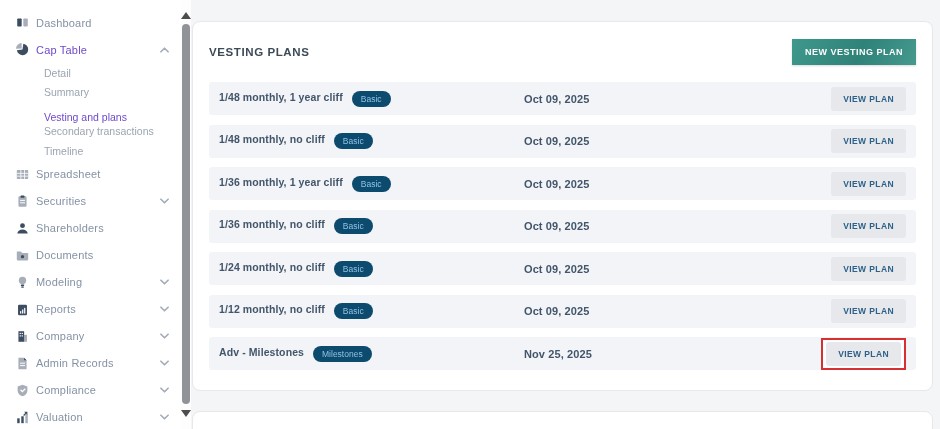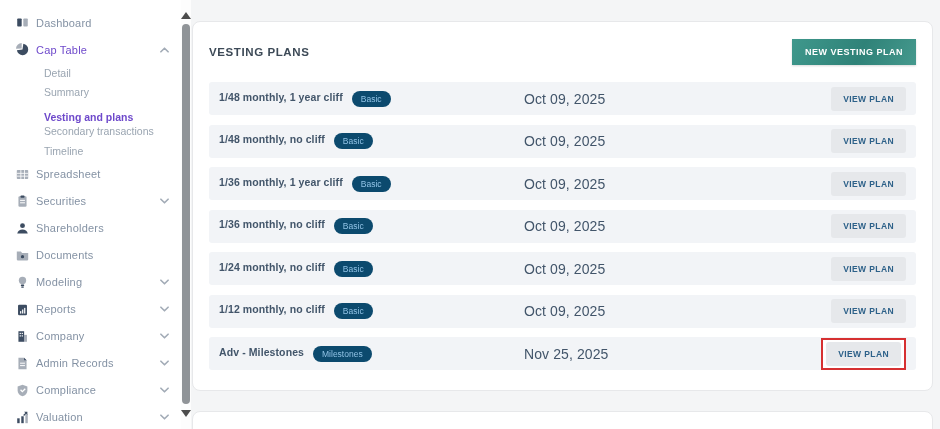--- a/index.html
+++ b/index.html
@@ -11,21 +11,21 @@
   .sidebar { position:absolute; left:0; top:0; width:181px; height:429px; background:#fff; padding-top:9px; }
   .nav-item { height:27px; display:flex; align-items:center; padding:0 12px 0 16px; cursor:pointer; }
   .nav-icon { width:13px; height:13px; margin-right:7px; flex:0 0 13px; display:inline-flex; }
   .nav-icon svg { width:13px; height:13px; }
   .nav-label { font-size:11px; color:#8492a4; letter-spacing:.2px; white-space:nowrap; }
   .nav-item.active .nav-label { color:#6e49cb; font-weight:normal; }
   .chev { margin-left:auto; display:inline-flex; }
   .chev svg { width:9px; height:6px; }
   .nav-sub { height:19.5px; display:flex; align-items:center; padding-left:44px; cursor:pointer; }
   .nav-sub span { font-size:10.5px; color:#9aa5b1; white-space:nowrap; }
-  .nav-sub.active span { color:#6e49cb; font-weight:bold;margin-top:10px; }
+  .nav-sub.active span { color:#6e49cb; font-weight:normal;margin-top:10px; }
 
   
   .scrollbar { position:absolute; left:181px; top:0; width:10px; height:429px; background:#fdfdfd; }
   .scroll-arrow { position:absolute; left:0; width:0; height:0; border-left:5px solid transparent; border-right:5px solid transparent; }
   .scroll-arrow.up   { top:12px; border-bottom:7px solid #4d4d4d; }
   .scroll-arrow.down { top:410px; border-top:7px solid #4d4d4d; }
   .scroll-thumb { position:absolute; left:1px; top:24px; width:8px; height:380px; background:#909498; border-radius:4px; }
 
   
   .main { position:absolute; left:191px; top:0; width:749px; height:429px; background:#f4f5f6; }
@@ -35,21 +35,21 @@
   .new-plan-btn { border:none; cursor:pointer; color:#fff; font-family:inherit; font-size:9px; font-weight:bold;
                   letter-spacing:.5px; padding:8px 13px; border-radius:0;
                   background:linear-gradient(115deg,#3f988c 0%, #2f8278 55%, #45998d 100%);
                   box-shadow:0 1px 2px rgba(0,0,0,.15);margin-left:14px; }
 
   .plan-row { height:33px; margin-bottom:9.5px; background:#f2f4f7; border-radius:3px;
               display:flex; align-items:center; padding:0 10px; }
   .row-left { flex:0 0 305px; display:flex; }
   .plan-name { font-size:10.5px; font-weight:bold; color:#42556a; letter-spacing:.1px; white-space:nowrap; }
   .badge { margin-left:9px; font-size:8.5px; color:#90c2e5; background:#0c4a6e; padding:3px 9px; border-radius:9px; white-space:nowrap; }
-  .row-date { flex:1; font-size:14px; font-weight:normal; color:#42556a; letter-spacing:.1px; }
+  .row-date { flex:1; font-size:11px; font-weight:bold; color:#42556a; letter-spacing:.1px; }
   .view-btn { border:none; cursor:pointer; font-family:inherit; background:#e6e8eb; color:#2d6189;
               font-size:8.5px; font-weight:bold; letter-spacing:.4px; padding:7px 12px; border-radius:3px; }
   .red-box { margin-left:auto; display:inline-flex; border:2px solid #d63031; padding:2px 3px; background:#fff; }
   .plan-row .view-btn { margin-left:auto; }
   .red-box .view-btn { margin-left:0; }
 
   .card-partial { height:40px; margin-top:20px; border-radius:8px; }
 
   .ic { fill:#3c4c61; }
   .ic-light { fill:#3c4c61; opacity:.45; }

